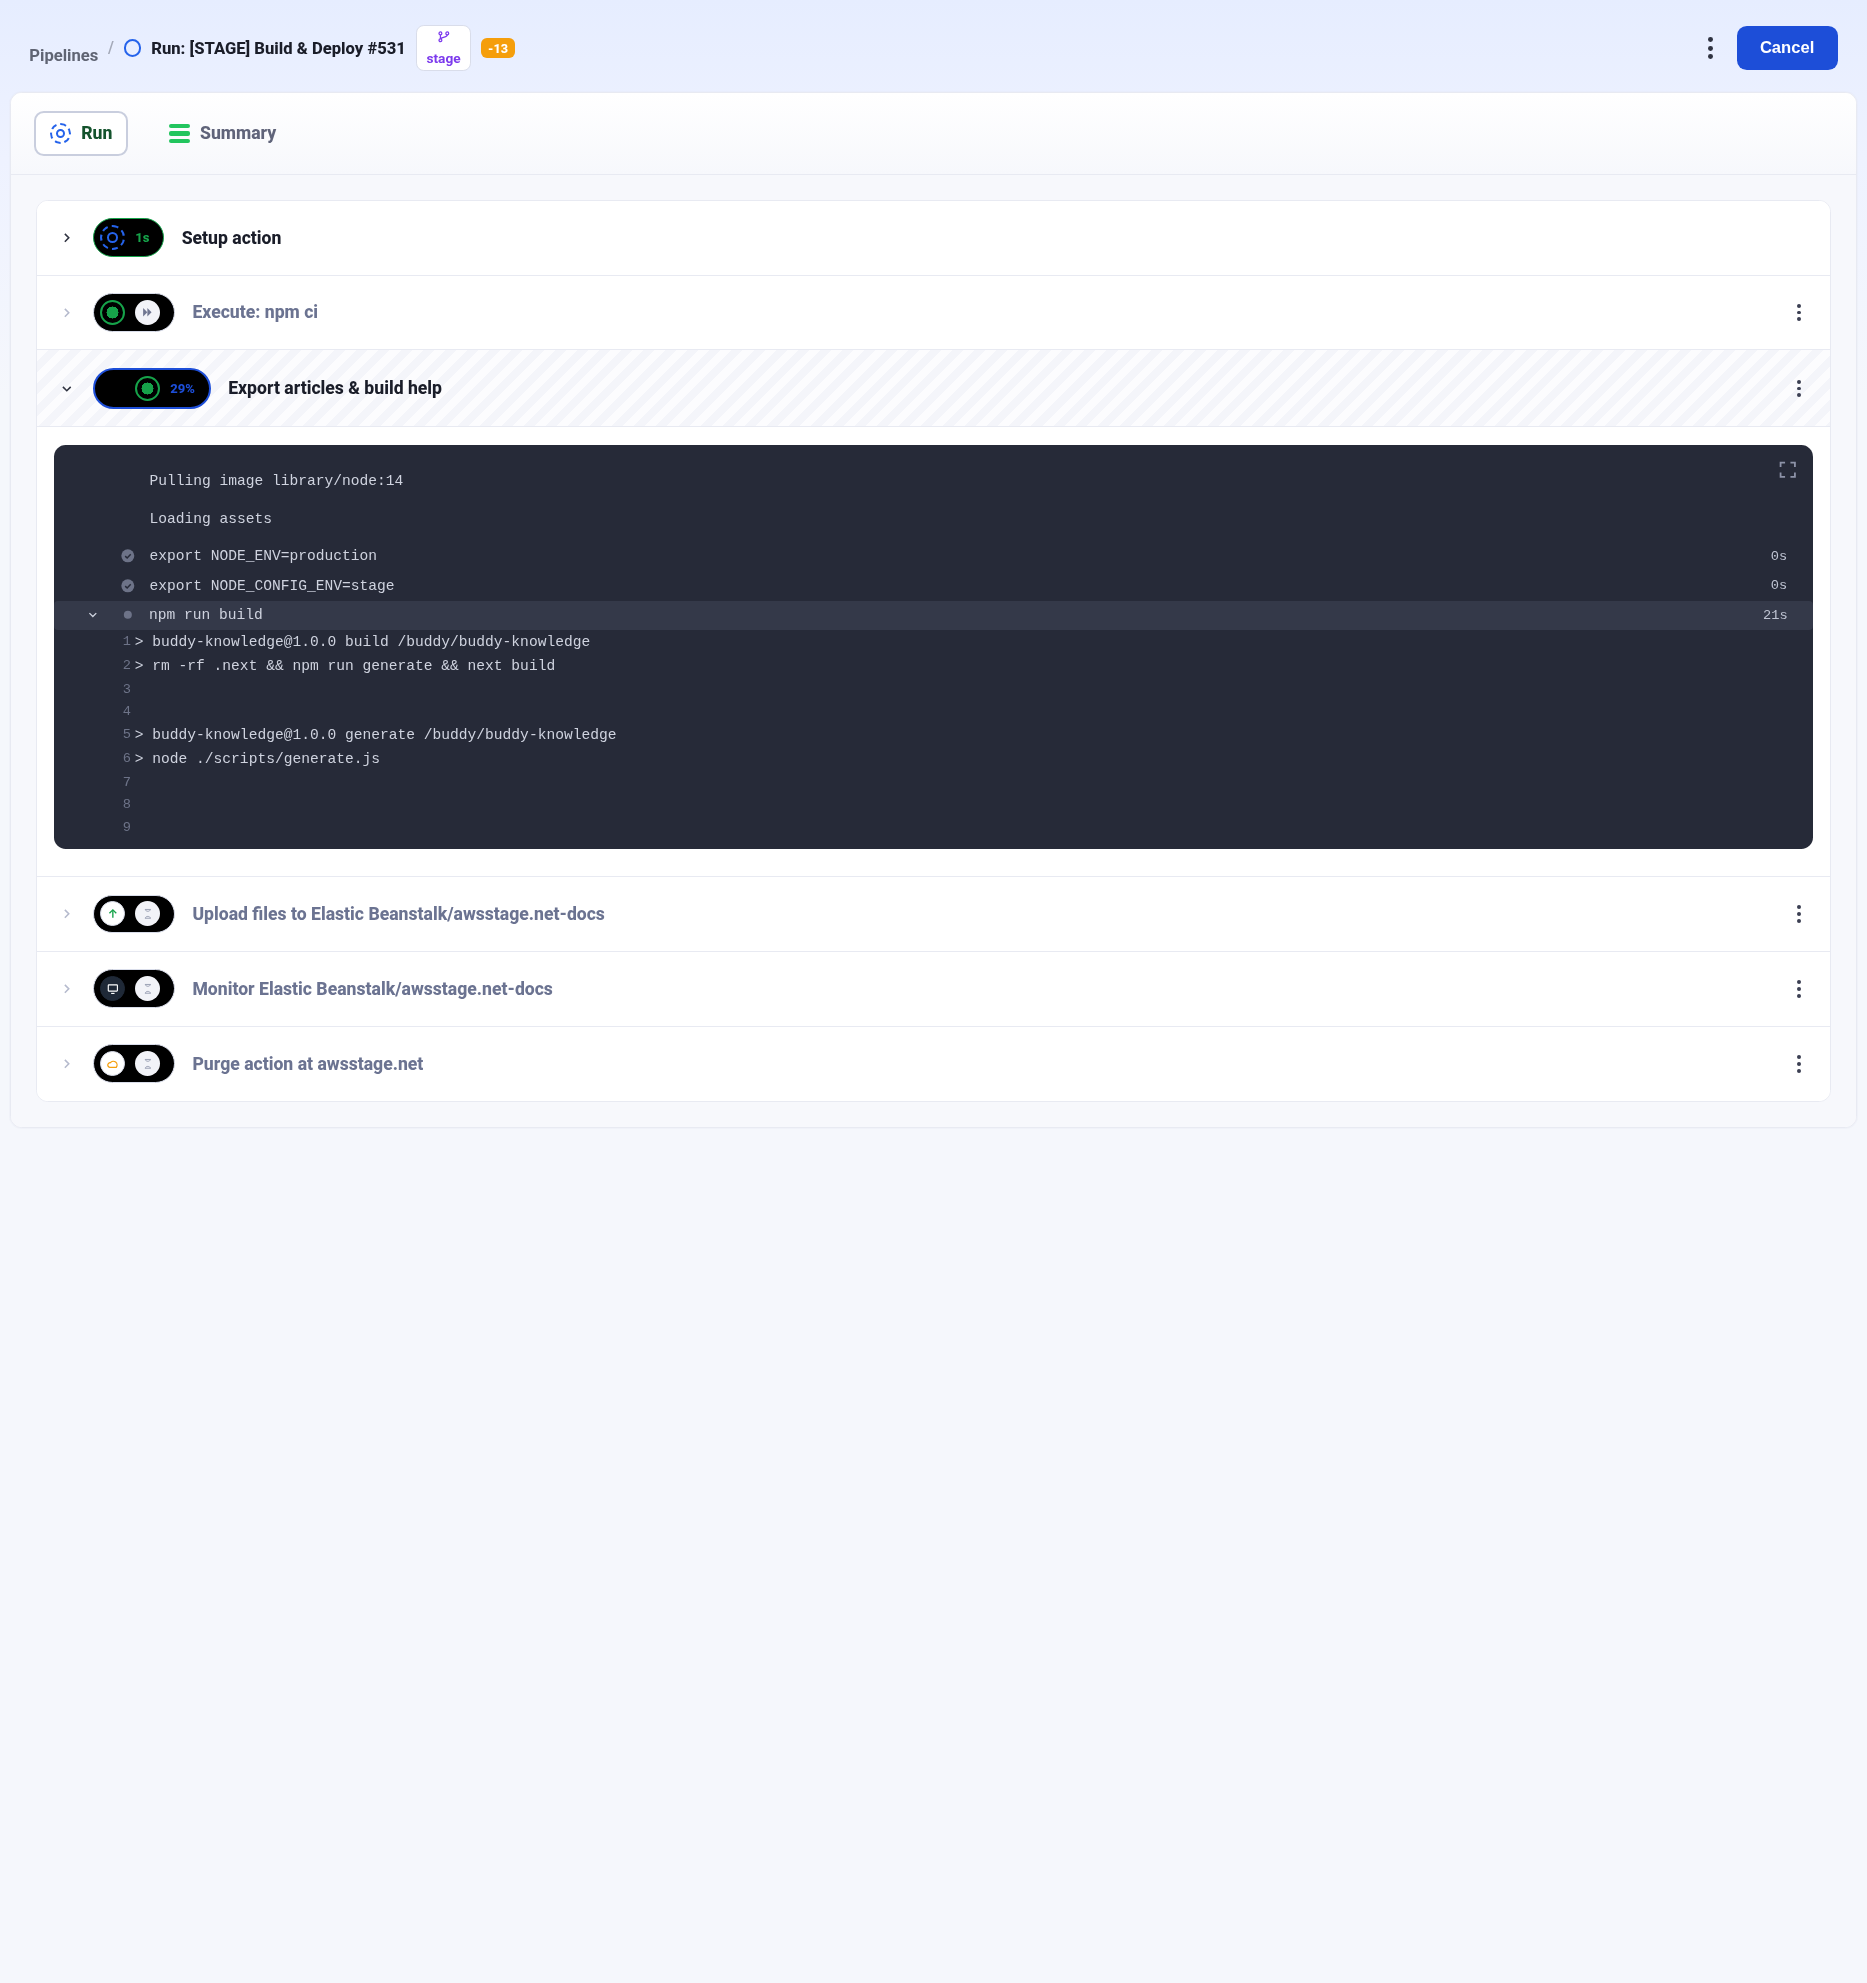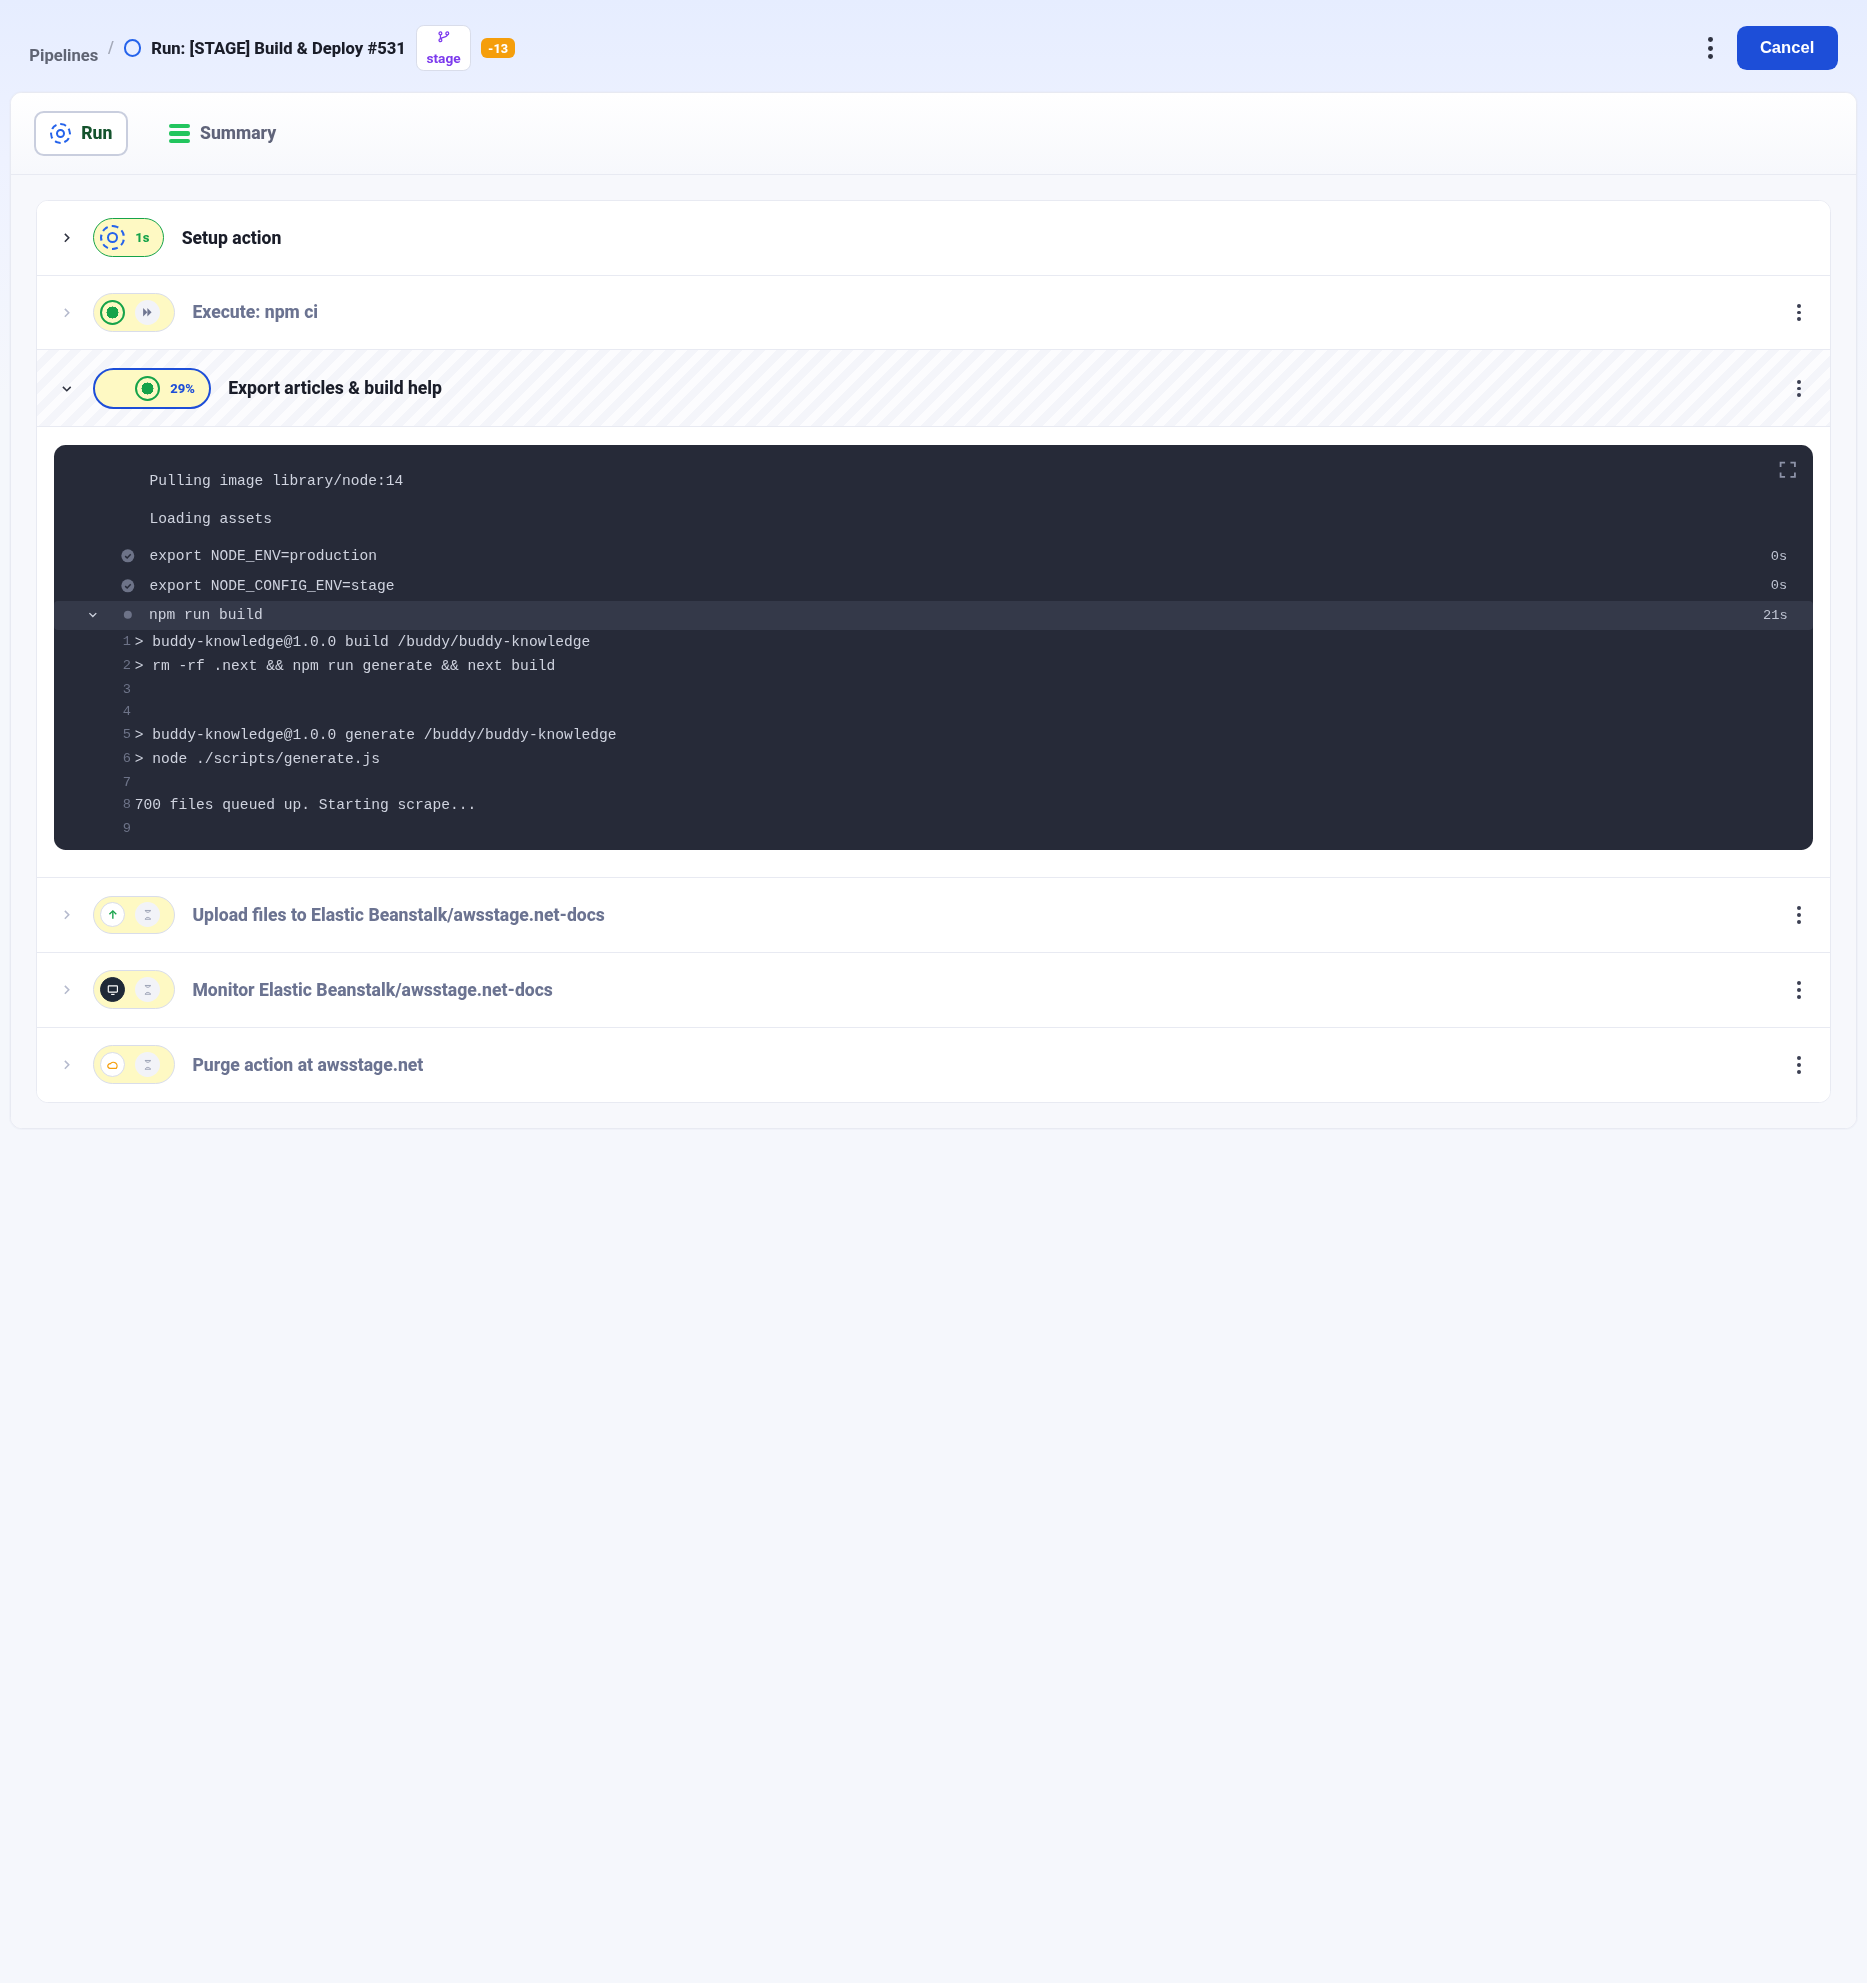--- a/index.html
+++ b/index.html
@@ -168,21 +168,21 @@
   .chev.right svg { transform: rotate(-90deg); }
   .chev.muted { color: #b5bacd; }
 
   .pill {
     display: inline-flex;
     align-items: center;
     gap: 9.8px;
     border: 1px solid #d9ddea;
     border-radius: 974px;
     padding: 5.9px 13.7px 5.9px 5.9px;
-    background: #fef9c3;
+    background: #000000;
     font-weight: 800;
     font-size: 13px;
   }
   .pill.running {
     border: 2px solid #1d4ed8;
     color: #1d4ed8;
     padding-left: 40px;
   }
   .pill.done { color: #16a34a; border-color: #16a34a; }
   .pill .stat-icon {
@@ -467,21 +467,20 @@
           <div class="log-subrow">
               <span class="ln">6</span>
               <span class="log-text">&gt; node ./scripts/generate.js</span>
             </div>
           <div class="log-subrow">
               <span class="ln">7</span>
               <span class="log-text"></span>
             </div>
           <div class="log-subrow">
               <span class="ln">8</span>
-              <span class="log-text">700 files queued up. Starting scrape...</span>
             </div>
           <div class="log-subrow">
               <span class="ln">9</span>
               <span class="log-text"></span>
             </div>
         </div>
       </div>
 
       <div class="action-row dim">
         <span class="chev right muted">

